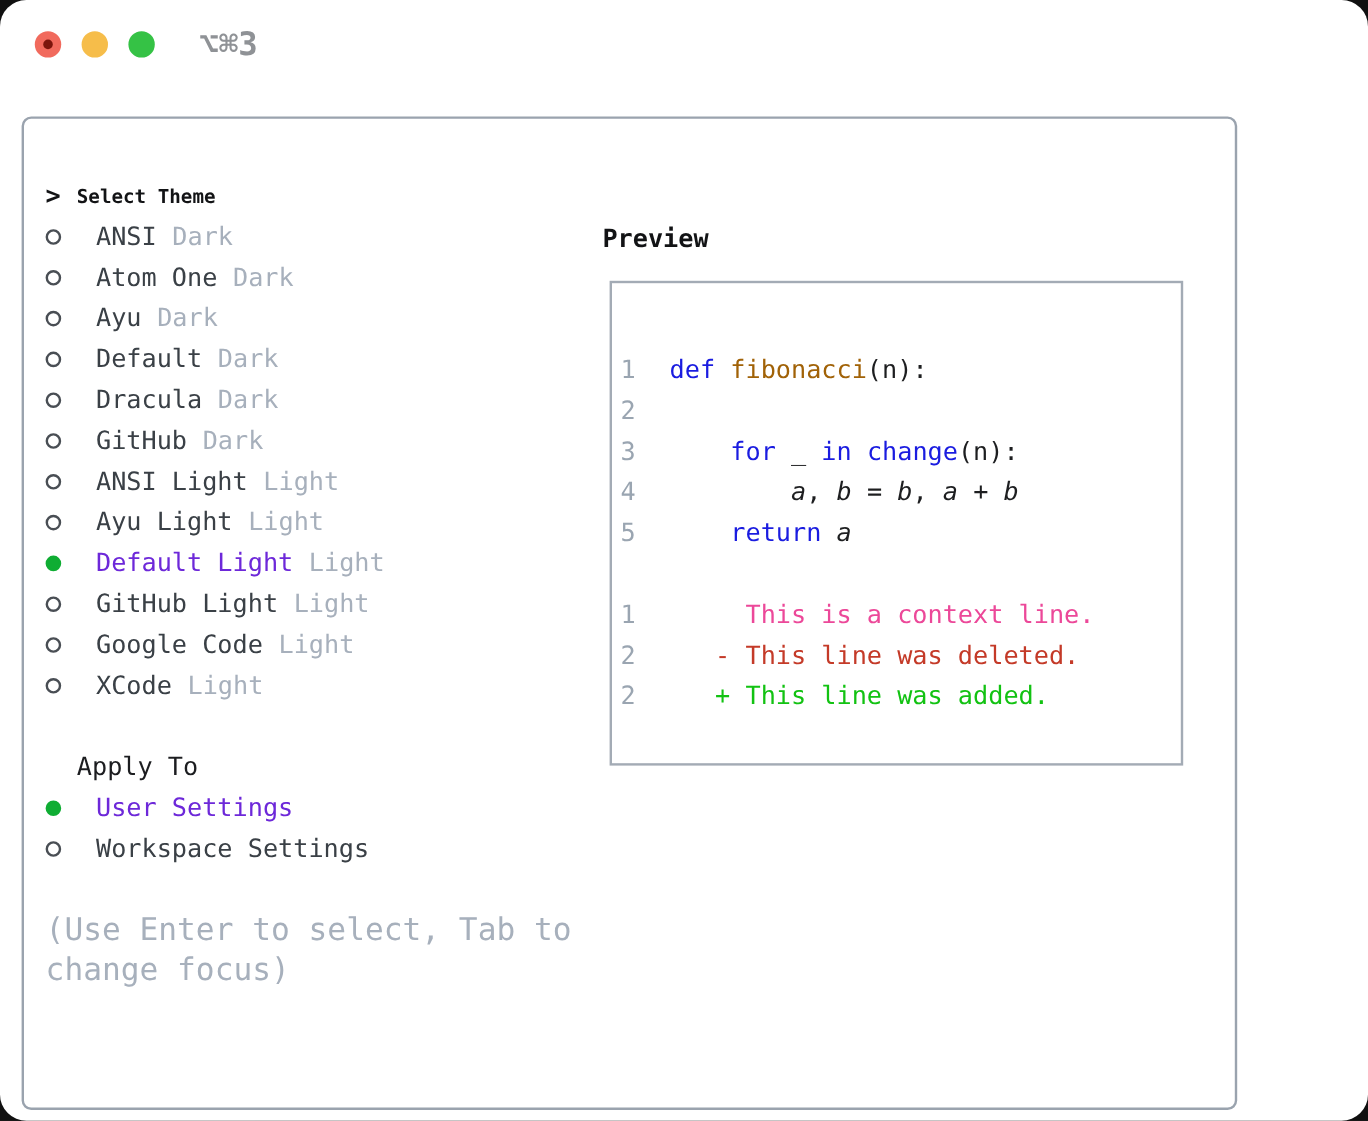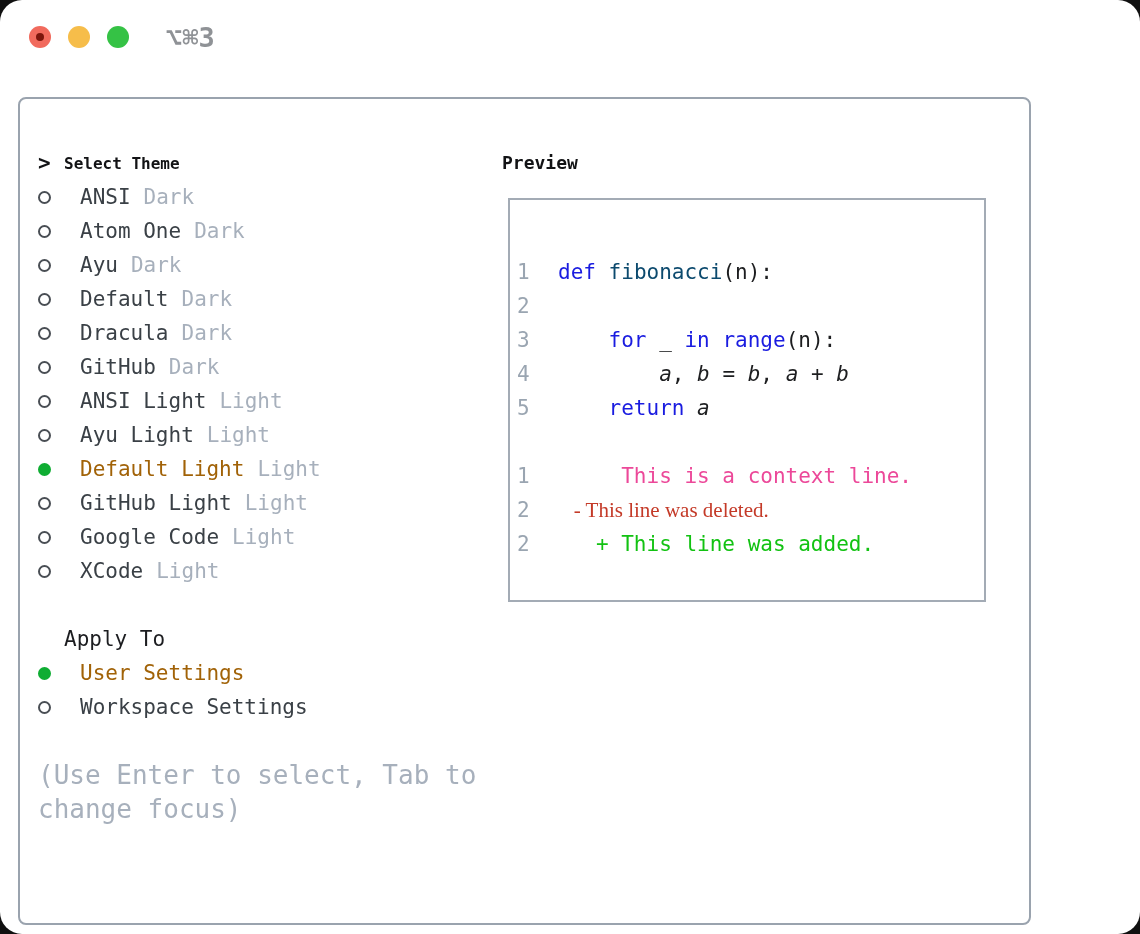--- a/index.html
+++ b/index.html
@@ -22,39 +22,39 @@
   .right-col{flex:none;}
 
   
   .row{display:flex;align-items:center;height:34px;font-size:21px;}
   .marker{width:26px;flex:none;display:flex;align-items:center;}
   .prompt{font-weight:bold;color:#121315;font-size:21px;}
   .circle{width:13px;height:13px;border:2px solid #494e54;border-radius:50%;box-sizing:border-box;}
   .circle.filled{background:#0fad33;border-color:#0fad33;}
   .hdr-title{font-weight:bold;color:#121315;font-size:16px;}
   .name{color:#3a4046;margin-left:16px;}
-  .name.selected{color:#a16207;}
+  .name.selected{color:#6d28d9;}
   .variant{color:#a7b0bc;margin-left:13px;}
   .apply-block{margin-top:34px;}
   .apply-title{color:#1c1d20;}
   .hint{margin-top:34px;max-width:442px;color:#a7b0bc;font-size:26px;line-height:34px;}
 
   
-  .preview-title{height:34px;line-height:34px;font-weight:bold;font-size:18px;color:#121315;}
+  .preview-title{height:34px;line-height:34px;font-weight:bold;font-size:21px;color:#121315;margin-top:36px;}
   .preview-box{margin-top:18px;margin-left:6px;width:478px;height:404px;border:2px solid #a3abb5;
                box-sizing:border-box;padding:55px 0 0 7px;background:#fff;}
   .code-line{display:flex;height:34px;line-height:34px;font-size:21px;}
   .ln{width:41px;flex:none;color:#9aa5b1;white-space:pre;}
   .code{white-space:pre;color:#1d1e20;}
   .code span{white-space:pre;}
   .kw{color:#1a1ce0;}
-  .fn{color:#0c4a6e;}
+  .fn{color:#a16207;}
   .var{font-style:italic;}
   .diff-context{color:#ec4899;}
-  .diff-deleted{color:#c43a28;font-family:Liberation Serif, serif;}
+  .diff-deleted{color:#c43a28;}
   .diff-added{color:#12c212;}
   .blank-line{height:34px;}
 </style>
 </head>
 <body>
 
 <div class="window">
 
   <div class="lights">
     <span class="light red">
@@ -192,21 +192,21 @@
         <div id="code-lines">
             <div class="code-line">
               <span class="ln">1</span>
               <span class="code"><span class="kw">def</span><span> </span><span class="fn">fibonacci</span><span>(n):</span></span>
             </div>
             <div class="code-line">
               <span class="ln">2</span>
             </div>
             <div class="code-line">
               <span class="ln">3</span>
-              <span class="code"><span>    </span><span class="kw">for</span><span> _ </span><span class="kw">in</span><span> </span><span class="kw">range</span><span>(n):</span></span>
+              <span class="code"><span>    </span><span class="kw">for</span><span> _ </span><span class="kw">in</span><span> </span><span class="kw">change</span><span>(n):</span></span>
             </div>
             <div class="code-line">
               <span class="ln">4</span>
               <span class="code"><span>        </span><span class="var">a</span><span>, </span><span class="var">b</span><span> = </span><span class="var">b</span><span>, </span><span class="var">a</span><span> + </span><span class="var">b</span></span>
             </div>
             <div class="code-line">
               <span class="ln">5</span>
               <span class="code"><span>    </span><span class="kw">return</span><span> </span><span class="var">a</span></span>
             </div>
           </div>

